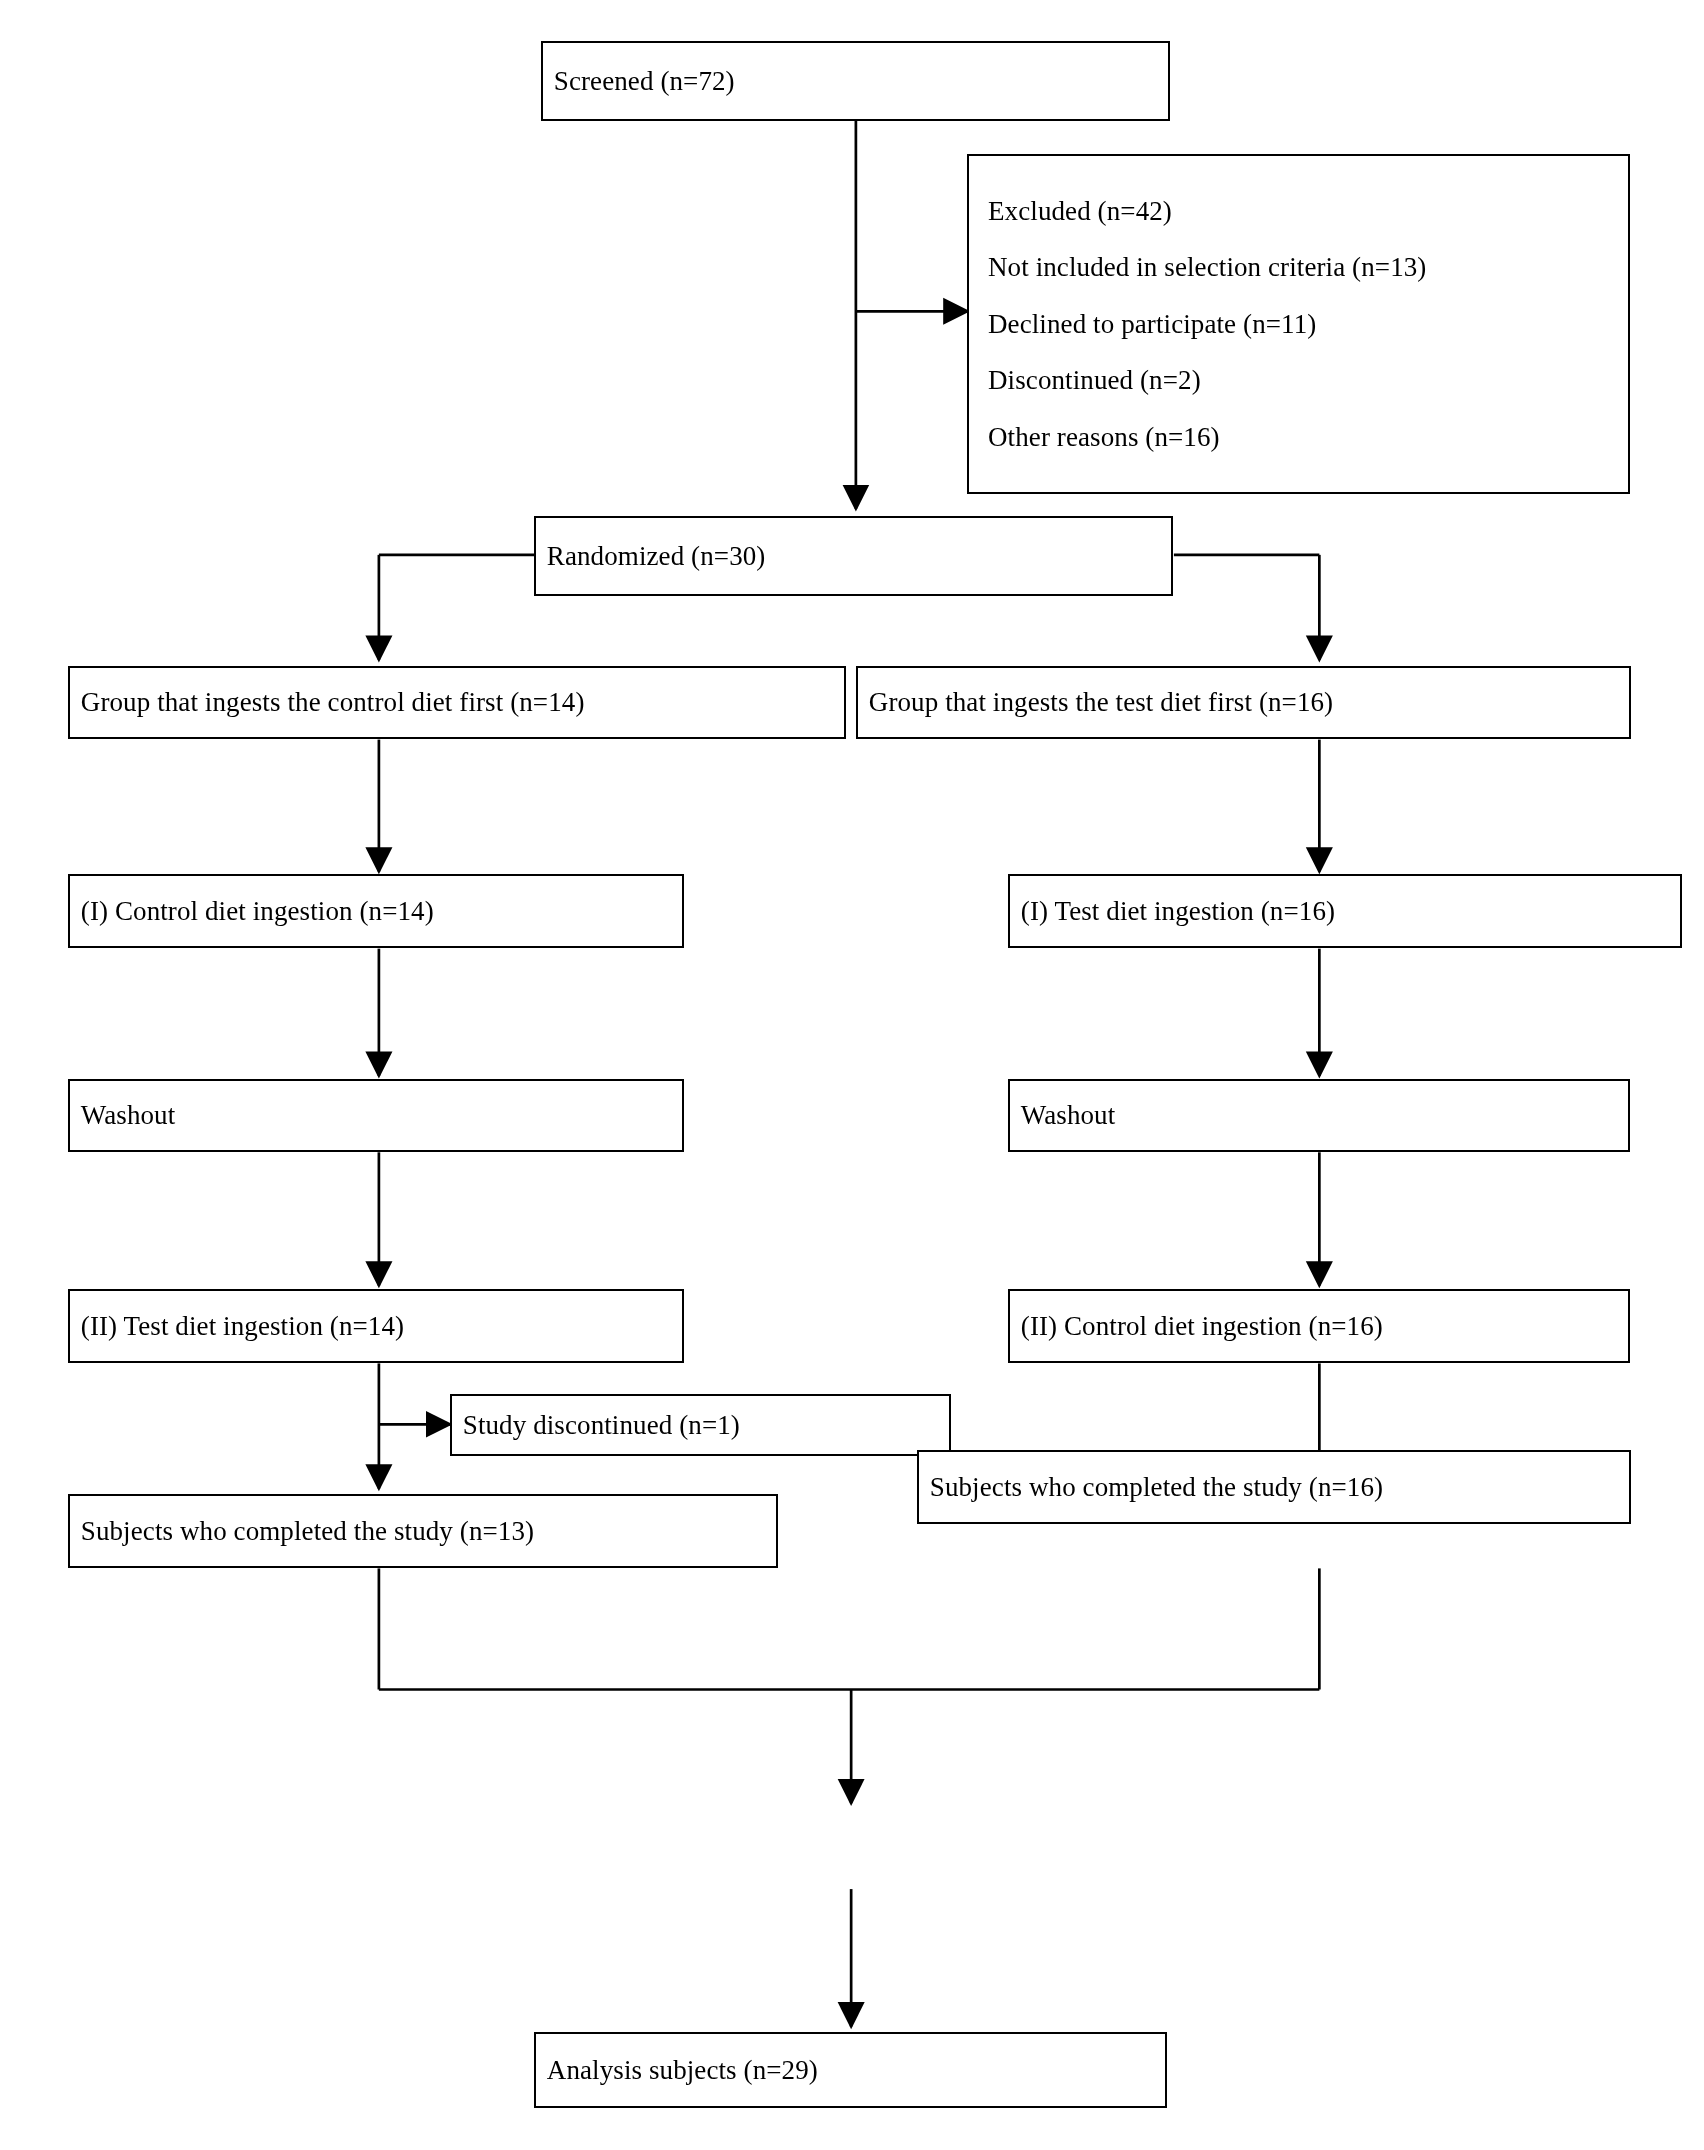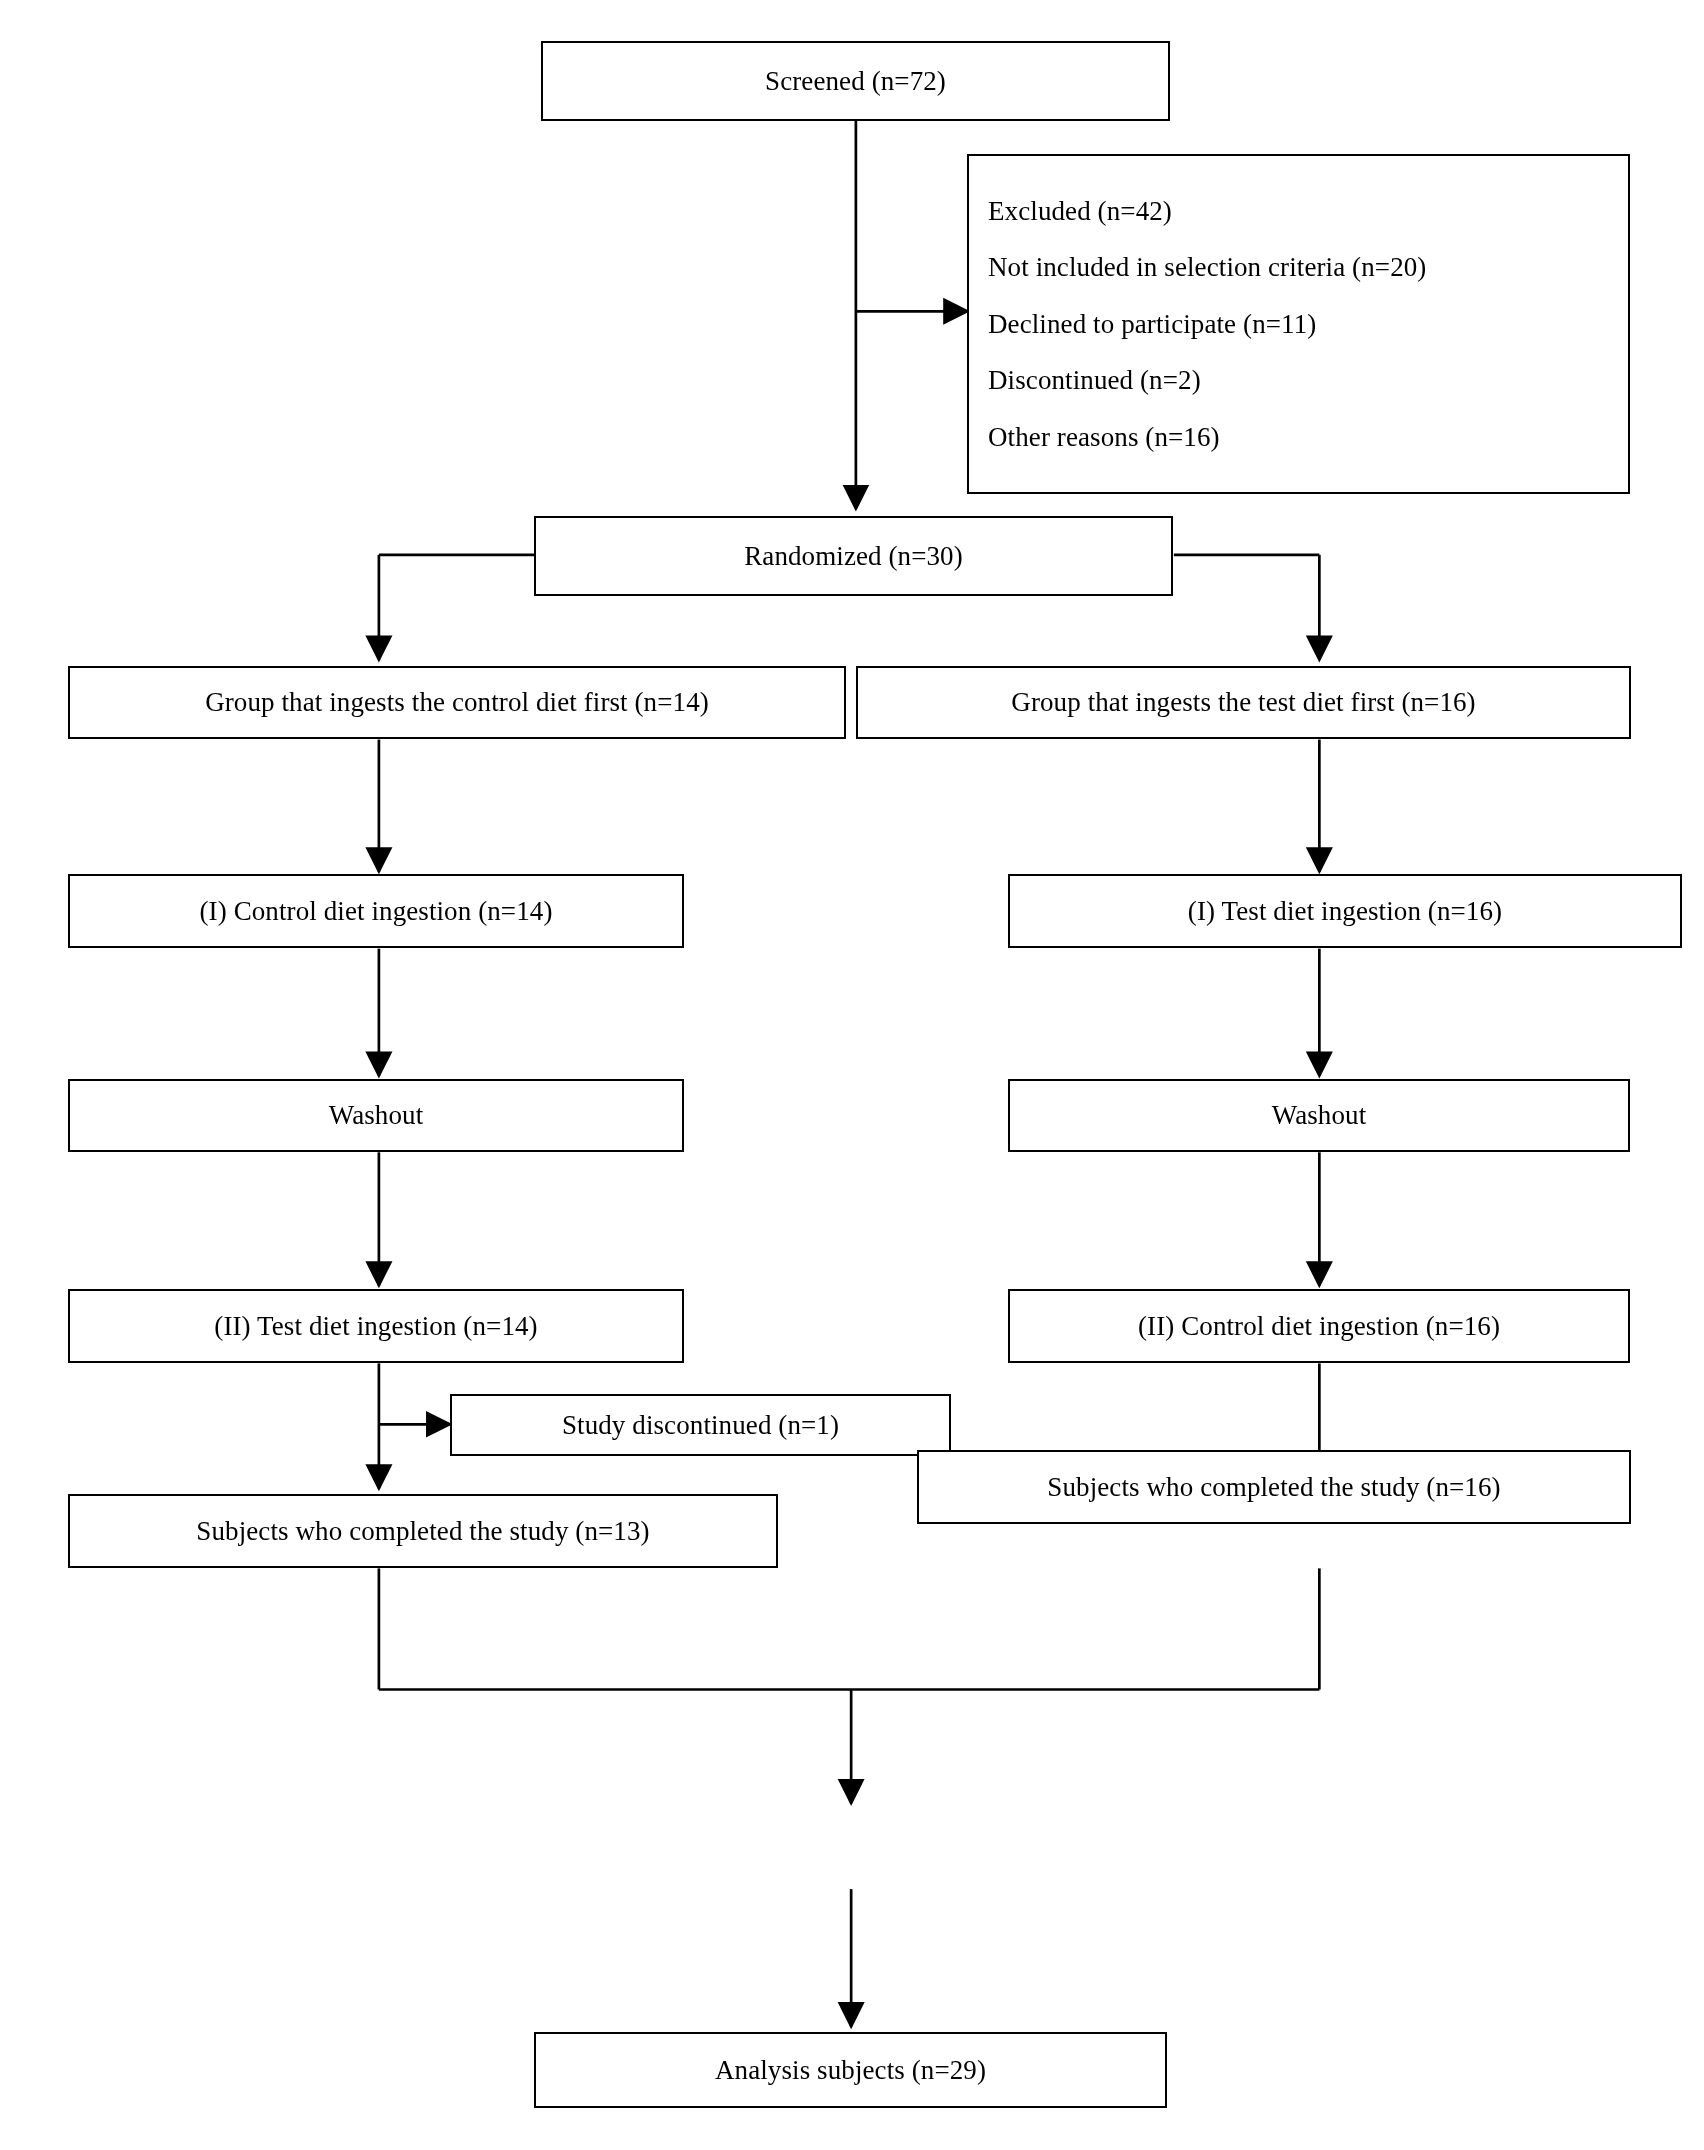--- a/index.html
+++ b/index.html
@@ -24,21 +24,21 @@
     height: 2151px;
     pointer-events: none;
   }
   .node {
     position: absolute;
     box-sizing: border-box;
     border: 2.7px solid #000000;
     background: #ffffff;
     display: flex;
     align-items: center;
-    justify-content: center;
+    justify-content: flex-start;
     text-align: center;
     color: #000000;
     font-size: 27px;
     line-height: 1.35;
     letter-spacing: 0.1px;
     padding: 0 10.8px;
   }
   .node.left-align {
     justify-content: flex-start;
     text-align: left;
@@ -101,21 +101,21 @@
     </g>
   </svg>
 
   <div class="node" style="left:541px; top:41px; width:629px; height:80px;">
     <span>Screened (n=72)</span>
   </div>
 
   <div class="node left-align" style="left:967px; top:154px; width:663px; height:340px;">
     <div class="reasons">
       <span class="reason-line">Excluded (n=42)</span>
-      <span class="reason-line">Not included in selection criteria (n=20)</span>
+      <span class="reason-line">Not included in selection criteria (n=13)</span>
       <span class="reason-line">Declined to participate (n=11)</span>
       <span class="reason-line">Discontinued (n=2)</span>
       <span class="reason-line">Other reasons (n=16)</span>
     </div>
   </div>
 
   <div class="node" style="left:534px; top:516px; width:639px; height:80px;">
     <span>Randomized (n=30)</span>
   </div>
 

